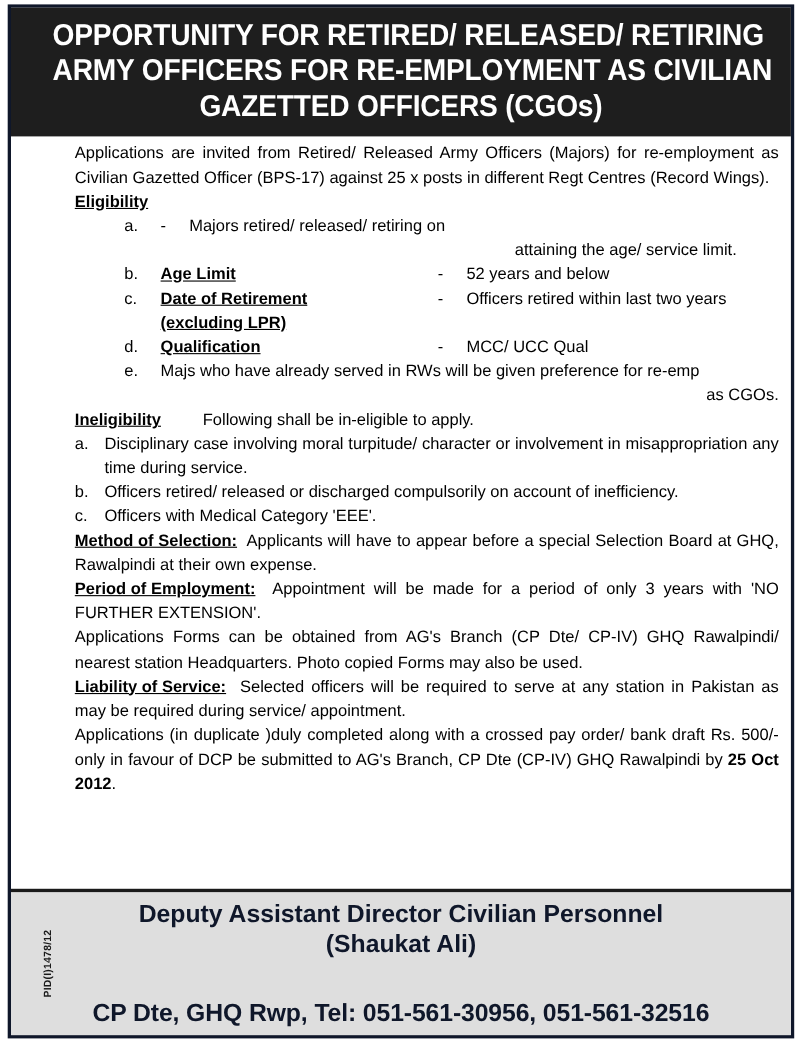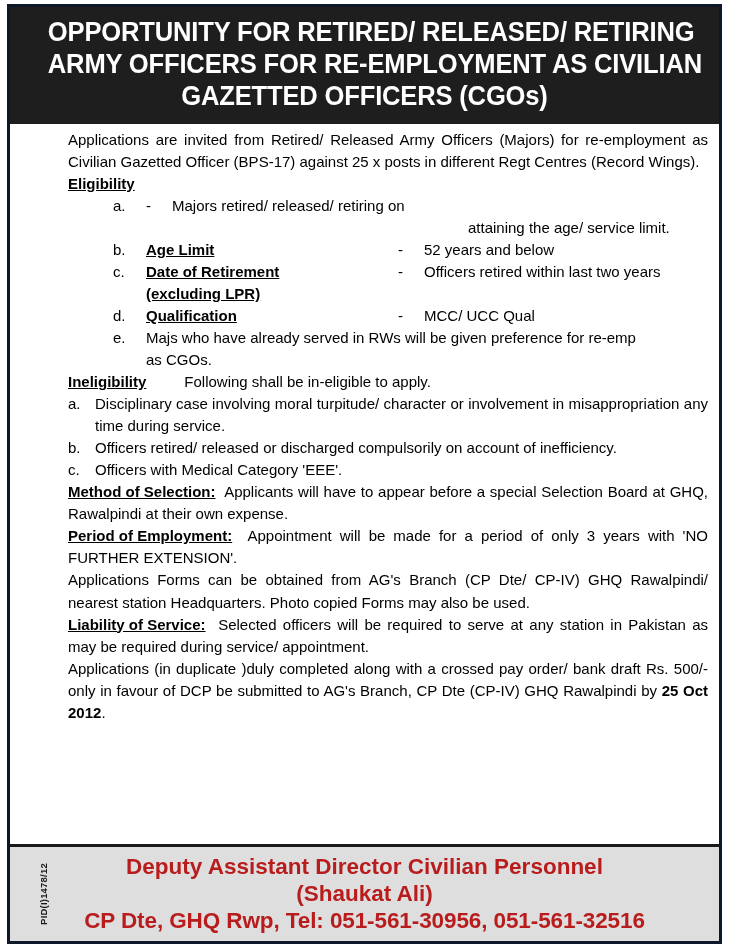--- a/index.html
+++ b/index.html
@@ -124,21 +124,21 @@
     align-items: flex-start;
     padding-left: 45px;
   }
   .elig-row-full .elig-mark-f {
     flex: 0 0 auto;
     width: 33px;
   }
   .elig-row-full .elig-body-f {
     flex: 1 1 auto;
   }
-  .elig-full-cont { padding-left: 78px; }
+  .elig-full-cont { padding-left: 78px; text-align: right; }
 
   
   .inel-row {
     display: flex;
     align-items: flex-start;
   }
   .inel-mark {
     flex: 0 0 auto;
     width: 27px;
   }
@@ -155,26 +155,27 @@
     background: #dedede;
     border-top: 3px solid #1a1a1a;
     text-align: center;
     padding: 6px 30px 7px 30px;
     position: relative;
   }
   .footer-line {
     font-weight: bold;
     font-size: 22.5px;
     line-height: 1.2;
-    color: #b91c1c;
+    color: #0f172a;
     white-space: nowrap;
   }
   .footer-line-3 {
     font-size: 22.5px;
     letter-spacing: -0.1px;
+    margin-top: 36px;
   }
 
   .pid-stamp {
     position: absolute;
     left: 3px;
     top: 50%;
     transform: translateY(-50%) rotate(-90deg);
     transform-origin: center;
     font-size: 9.5px;
     font-weight: bold;

